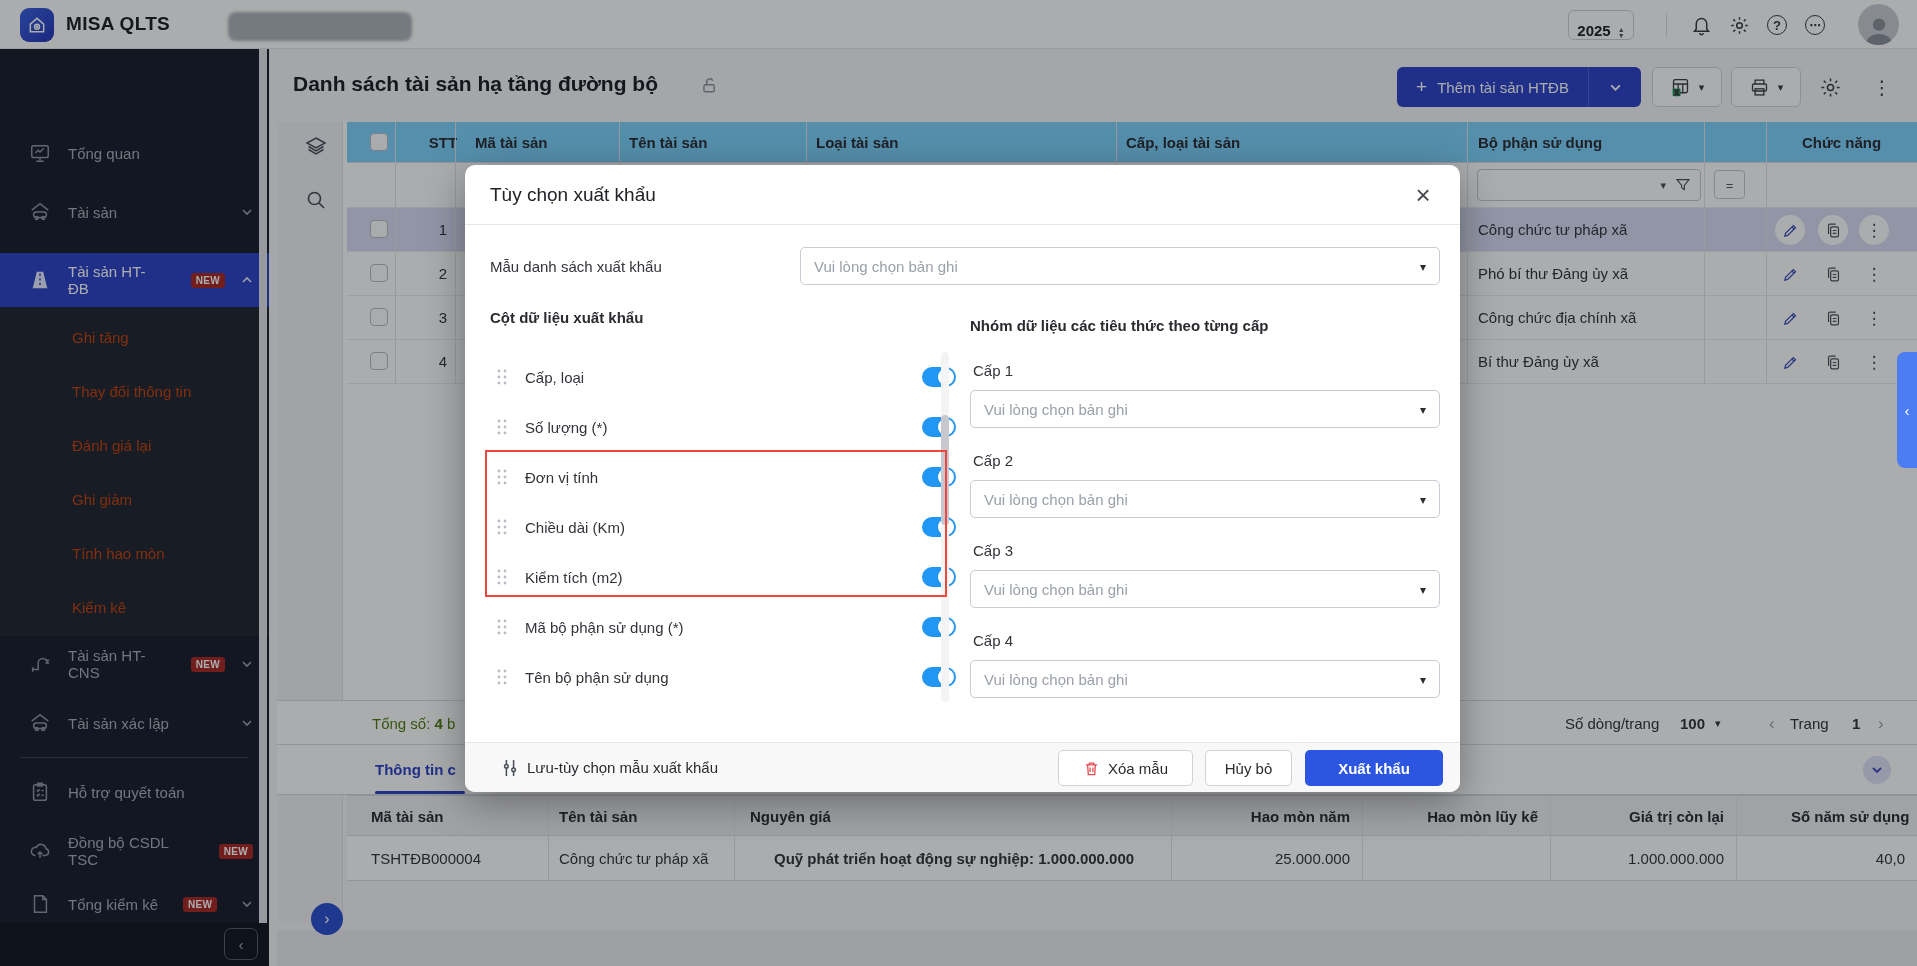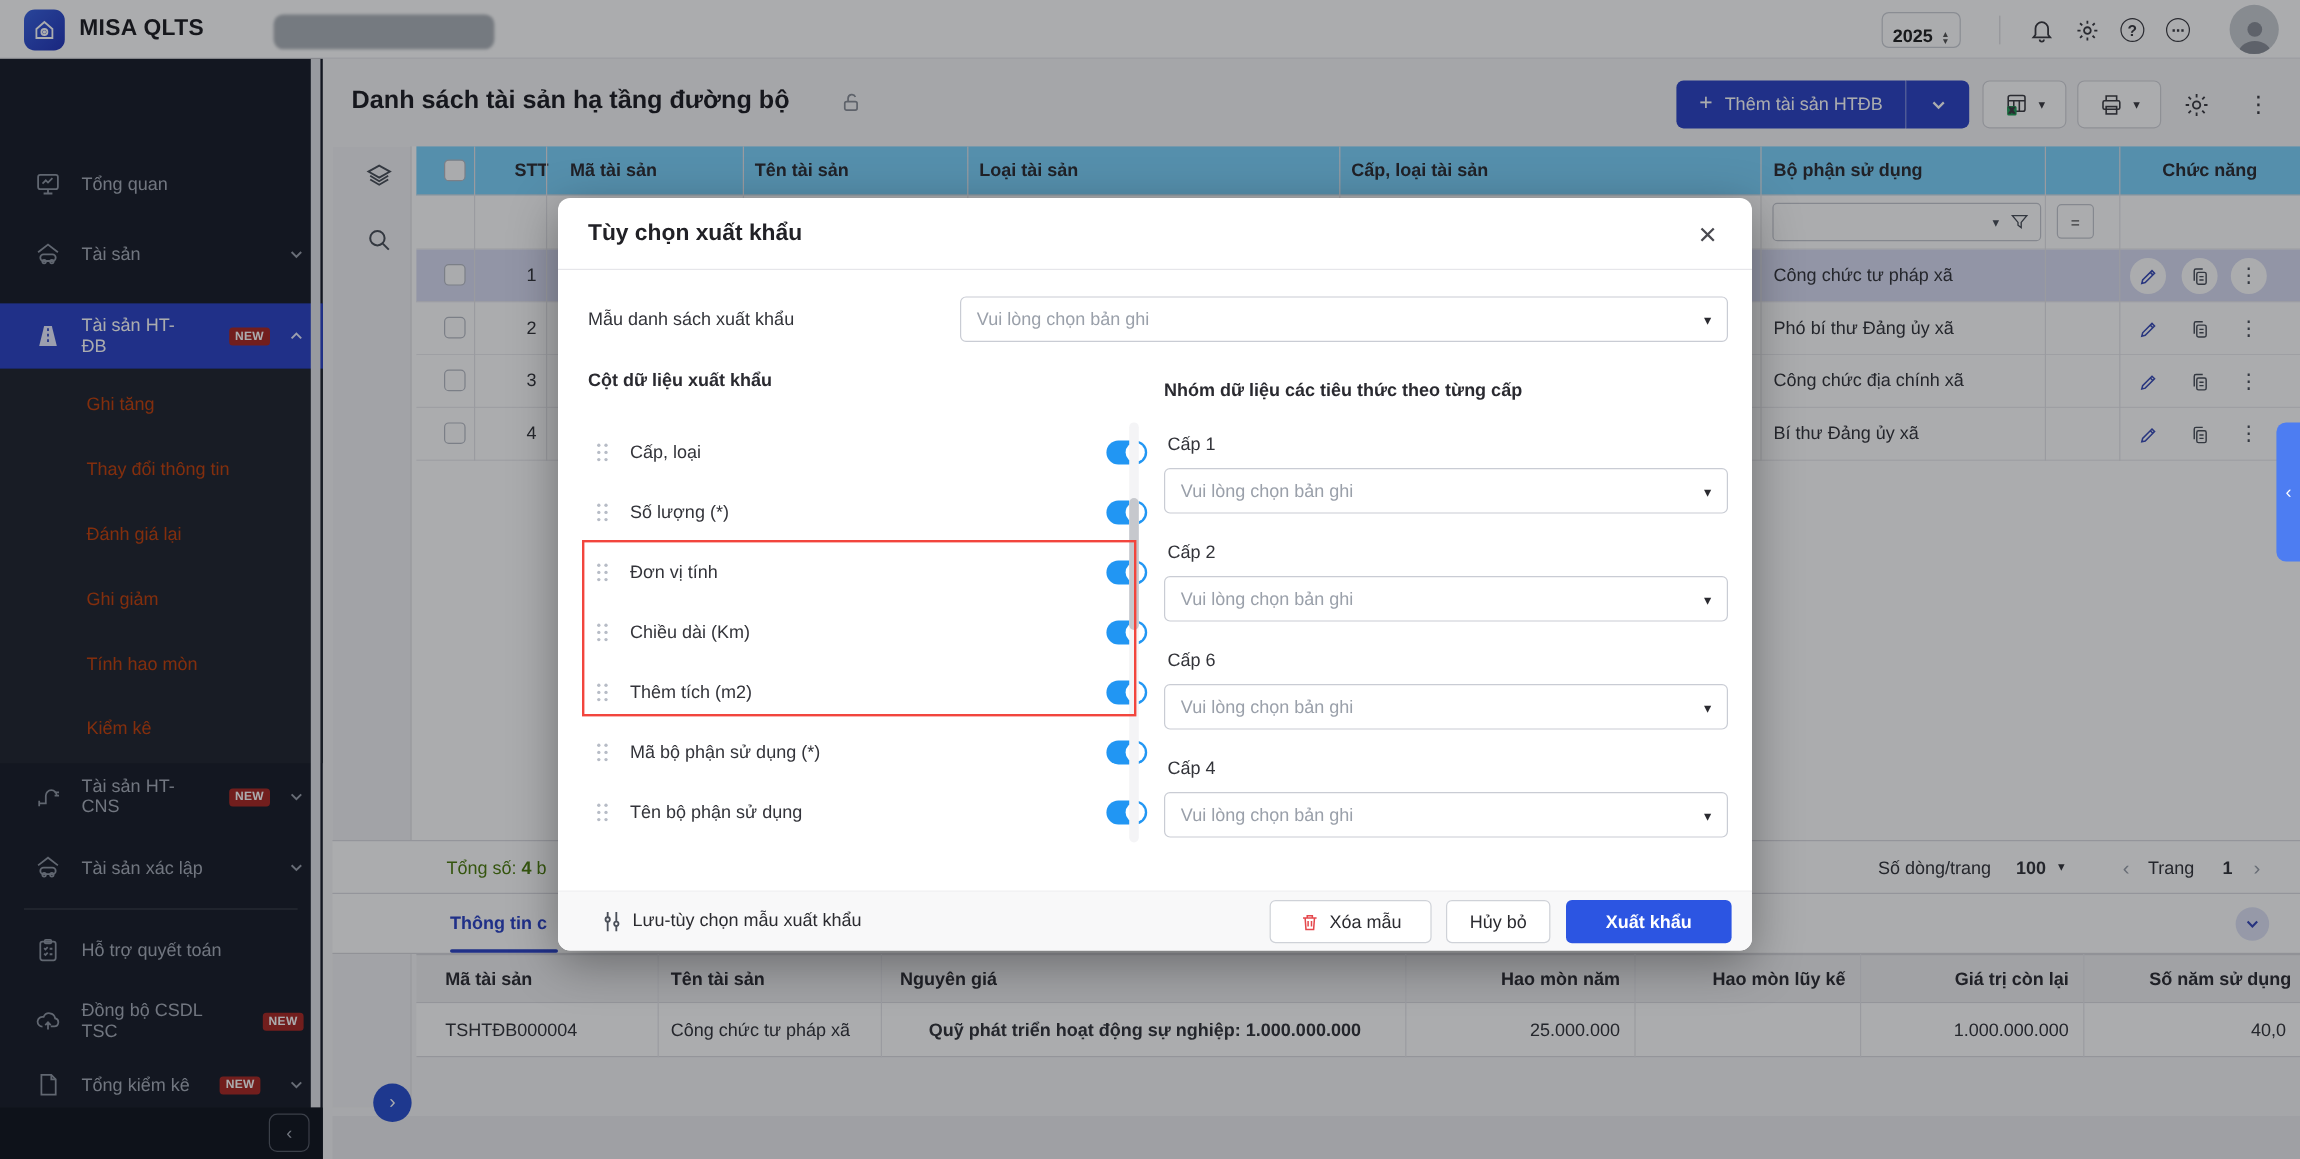--- a/index.html
+++ b/index.html
@@ -75,21 +75,21 @@
   .dc{position:absolute;top:0;height:45px;line-height:45px;font-size:15px;color:#33343a;white-space:nowrap;}
   .botstrip{left:277px;top:930px;width:1640px;height:36px;background:#ededf0;}
 
   .bluecircle{left:311px;top:903px;width:32px;height:32px;border-radius:50%;background:#2a50cf;color:#fff;display:flex;align-items:center;justify-content:center;font-size:16px;cursor:pointer;}
   .edgehandle{left:1897px;top:352px;width:20px;height:116px;background:#4d7df2;border-radius:8px 0 0 8px;color:#fff;display:flex;align-items:center;justify-content:center;font-size:15px;z-index:55;cursor:pointer;}
 
   
   .overlay{left:0;top:0;width:1917px;height:966px;background:rgba(10,12,18,.34);z-index:50;}
   .modal{left:465px;top:165px;width:995px;height:627px;background:#fff;border-radius:10px;box-shadow:0 10px 40px rgba(0,0,0,.35);z-index:60;}
   .m-head{position:absolute;left:0;top:0;width:995px;height:60px;border-bottom:1px solid #e6e6ea;}
-  .m-title{position:absolute;left:25px;top:0;height:60px;line-height:60px;font-size:19px;font-weight:bold;color:#212126;}
+  .m-title{position:absolute;left:25px;top:0;height:60px;line-height:60px;font-size:19px;font-weight:normal;color:#212126;}
   .m-close{position:absolute;left:942px;top:14px;width:32px;height:32px;display:flex;align-items:center;justify-content:center;font-size:26px;color:#4a4a50;cursor:pointer;}
   .m-label{position:absolute;font-size:15px;color:#33343a;white-space:nowrap;}
   .m-select{position:absolute;height:38px;border:1px solid #c9ccd4;border-radius:5px;background:#fff;display:flex;align-items:center;padding:0 34px 0 13px;font-size:15px;color:#9aa0aa;cursor:pointer;white-space:nowrap;overflow:hidden;}
   .m-caret{position:absolute;right:13px;top:0;height:38px;line-height:38px;color:#2b2b30;font-size:12px;}
   .m-sec{position:absolute;font-size:15px;font-weight:bold;color:#2a2a30;white-space:nowrap;}
   .m-row{position:absolute;left:25px;width:475px;height:50px;display:flex;align-items:center;}
   .drag{width:12px;height:18px;margin-left:6px;color:#b7bcc6;flex:0 0 12px;}
   .m-rowlbl{font-size:15px;color:#33343a;margin-left:17px;white-space:nowrap;}
   .tgl{position:absolute;left:432px;width:34px;height:20px;border-radius:10px;background:#2196f3;cursor:pointer;}
   .tgl::after{content:"";position:absolute;right:2px;top:2px;width:16px;height:16px;border-radius:50%;background:#fff;}
@@ -627,21 +627,21 @@
       <span class="drag">
           <svg width="12" height="18" viewBox="0 0 12 18" fill="currentColor">
             <circle cx="3" cy="3" r="1.4"></circle>
             <circle cx="9" cy="3" r="1.4"></circle>
             <circle cx="3" cy="9" r="1.4"></circle>
             <circle cx="9" cy="9" r="1.4"></circle>
             <circle cx="3" cy="15" r="1.4"></circle>
             <circle cx="9" cy="15" r="1.4"></circle>
           </svg>
         </span>
-      <span class="m-rowlbl">Thêm tích (m2)</span>
+      <span class="m-rowlbl">Kiểm tích (m2)</span>
       <span class="tgl"></span>
     </div>
     <div class="m-row" style="top:437px;">
       <span class="drag">
           <svg width="12" height="18" viewBox="0 0 12 18" fill="currentColor">
             <circle cx="3" cy="3" r="1.4"></circle>
             <circle cx="9" cy="3" r="1.4"></circle>
             <circle cx="3" cy="9" r="1.4"></circle>
             <circle cx="9" cy="9" r="1.4"></circle>
             <circle cx="3" cy="15" r="1.4"></circle>
@@ -671,21 +671,21 @@
     <div class="m-label" style="left:508px;top:197px;">Cấp 1</div>
     <div class="m-select" style="left:505px;top:225px;width:470px;">
       <span>Vui lòng chọn bản ghi</span>
         <span class="m-caret">▾</span>
     </div>
     <div class="m-label" style="left:508px;top:287px;">Cấp 2</div>
     <div class="m-select" style="left:505px;top:315px;width:470px;">
       <span>Vui lòng chọn bản ghi</span>
         <span class="m-caret">▾</span>
     </div>
-    <div class="m-label" style="left:508px;top:377px;">Cấp 6</div>
+    <div class="m-label" style="left:508px;top:377px;">Cấp 3</div>
     <div class="m-select" style="left:505px;top:405px;width:470px;">
       <span>Vui lòng chọn bản ghi</span>
         <span class="m-caret">▾</span>
     </div>
     <div class="m-label" style="left:508px;top:467px;">Cấp 4</div>
     <div class="m-select" style="left:505px;top:495px;width:470px;">
       <span>Vui lòng chọn bản ghi</span>
         <span class="m-caret">▾</span>
     </div>
 

